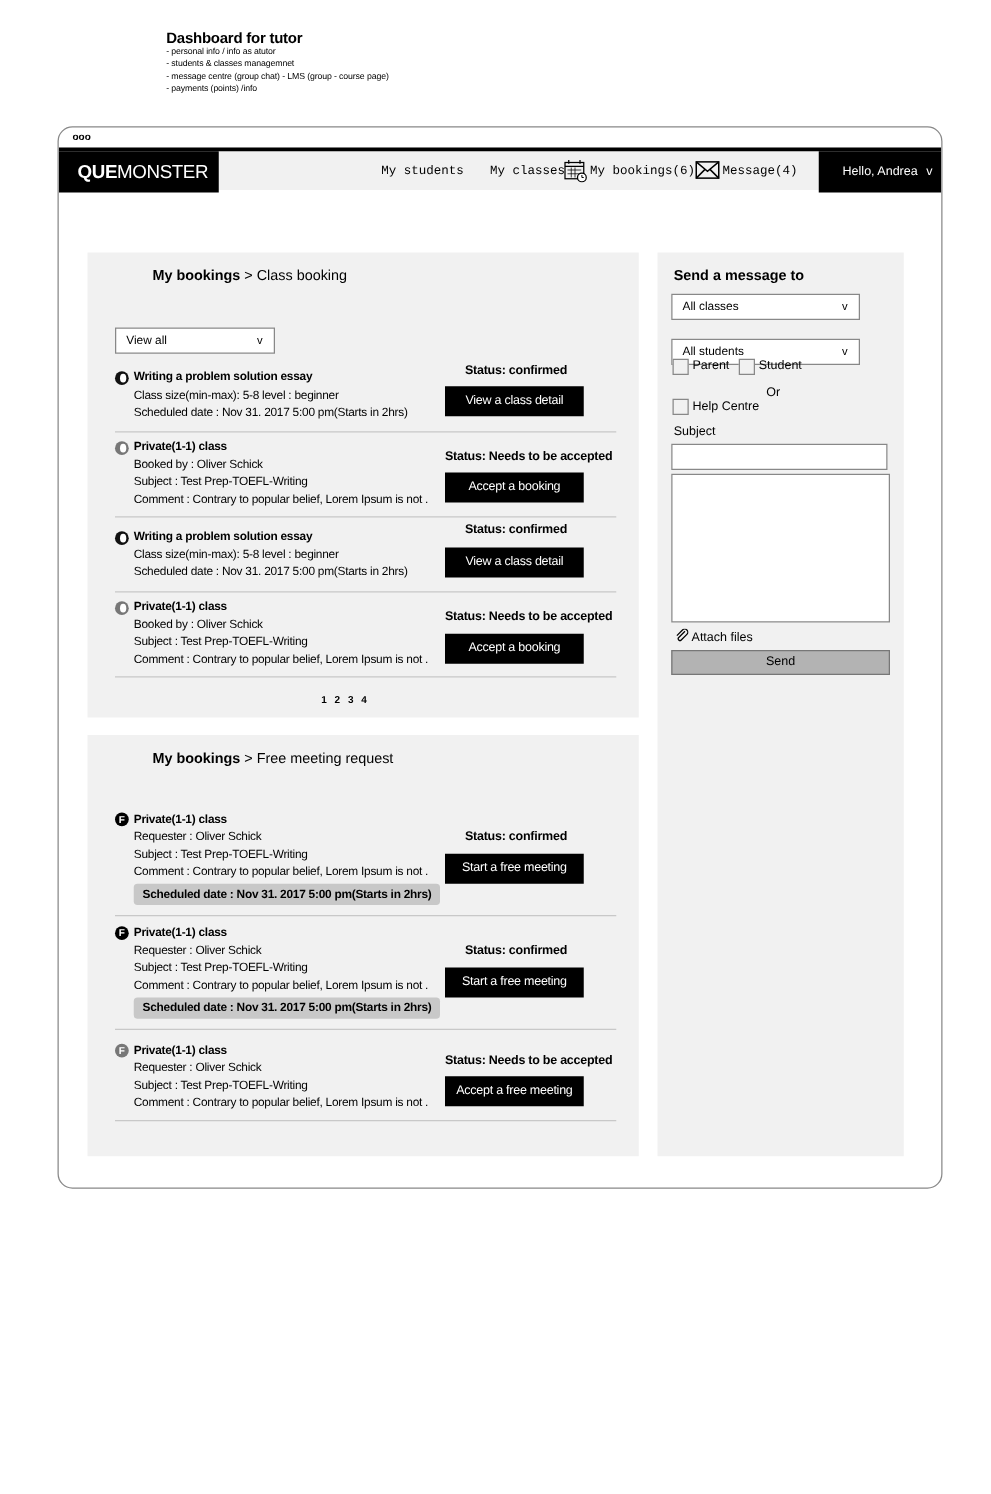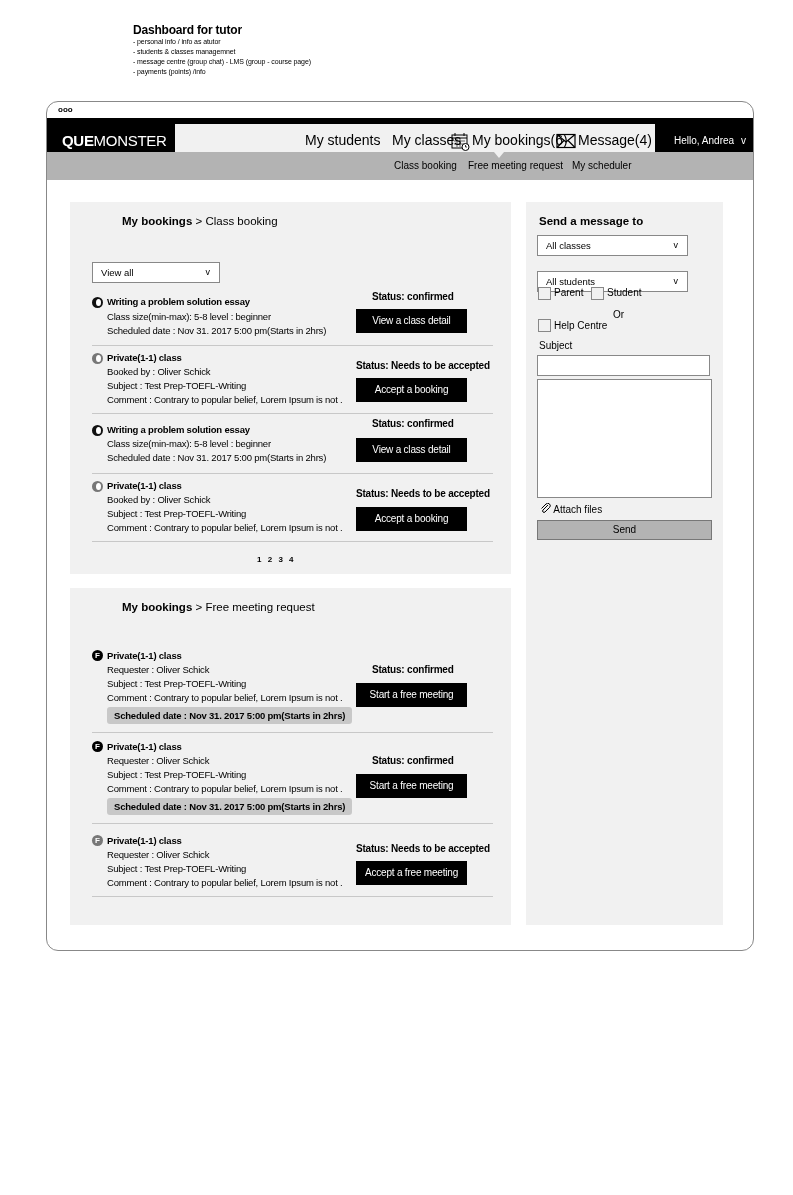--- a/index.html
+++ b/index.html
@@ -8,25 +8,25 @@
 
   .notes { position: absolute; left: 133px; top: 23px; }
   .notes .title { font-size: 12px; font-weight: bold; line-height: 14px; letter-spacing: -0.2px; }
   .notes .line { font-size: 7px; line-height: 10px; letter-spacing: -0.1px; }
 
   .browser { position: absolute; left: 46px; top: 101px; width: 708px; height: 850px;
     border: 1px solid #888; border-radius: 12px; overflow: hidden; background: #fff; }
   .browser-dots { position: absolute; left: 11px; top: 3px; font-size: 8px; letter-spacing: 0px; line-height: 10px; font-weight: bold; }
 
   .topnav { position: absolute; left: 0; top: 16px; width: 706px; height: 34px; background: #f1f1f1;
-    border-top: 6px solid #000000; }
+    border-top: 3px solid #000000; }
   .logo { position: absolute; left: 0; top: 0; width: 128px; height: 33px; background: #000; color: #fff;
     font-size: 15px; line-height: 33px; padding-left: 15px; letter-spacing: -0.3px; }
   .logo b { font-weight: bold; }
-  .nav-link { position: absolute; top: 0; height: 33px; line-height: 33px; font-size: 14px; white-space: nowrap; }
+  .nav-link { position: absolute; top: 0; height: 33px; line-height: 33px; font-size: 10px; white-space: nowrap; font-family: Liberation Mono, monospace; }
   .nav-icon { display: inline-block; vertical-align: middle; margin-right: 2px; }
   .user-menu { position: absolute; right: 0; top: 0; width: 98px; height: 33px; background: #000; color: #fff;
     font-size: 10px; line-height: 33px; text-align: center; padding-left: 12px; }
 
   .subnav { position: absolute; left: 0; top: 50px; width: 706px; height: 28px; background: #b3b3b3; }
   .subnav-link { position: absolute; top: 0; height: 28px; line-height: 28px; font-size: 10px; white-space: nowrap; }
   .subnav-caret { position: absolute; left: 447px; top: 0; width: 0; height: 0;
     border-left: 5px solid transparent; border-right: 5px solid transparent; border-top: 6px solid #f1f1f1; }
 
   .panel { position: absolute; background: #f1f1f1; }
@@ -103,26 +103,20 @@
         <line x1="19" y1="14.5" x2="12" y2="7.5" stroke="#000" stroke-width="1.2"></line>
       </svg><span>Message(4)</span>
     </div>
 
     <div class="user-menu">
       <span>Hello, Andrea</span>
       <span style="margin-left:4px;">v</span>
     </div>
   </div>
 
-  <div class="subnav">
-    <div class="subnav-caret"></div>
-    <div class="subnav-link" style="left:347px;">Class booking</div>
-    <div class="subnav-link" style="left:421px;">Free meeting request</div>
-    <div class="subnav-link" style="left:525px;">My scheduler</div>
-  </div>
 
   <div class="panel" style="left:23px; top:100px; width:441px; height:372px;">
     <div class="panel-title" style="left:24px; top:13px;"><b>My bookings</b><span> &gt; Class booking</span></div>
 
     <div class="select" style="left:22px; top:60px; width:128px;">
       <span>View all</span>
       <span class="chev">v</span>
     </div>
 
     <div class="item" style="top:92px; height:52px;">

